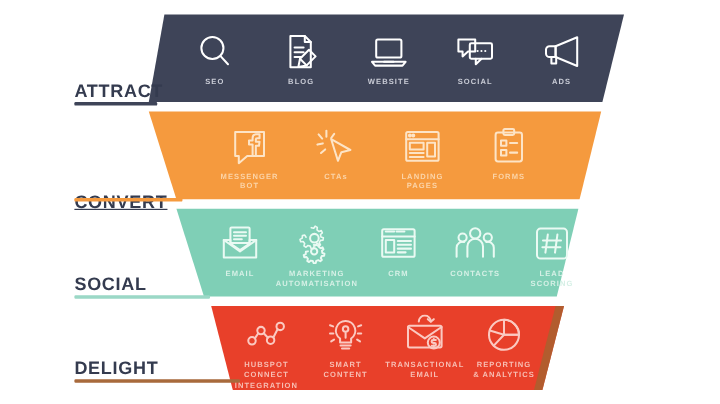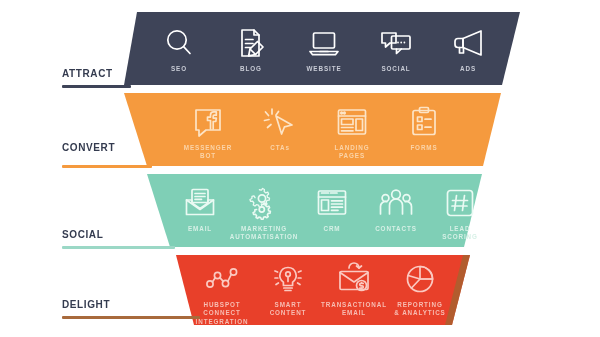--- a/index.html
+++ b/index.html
@@ -6,21 +6,21 @@
   body{
     width:600px;height:337px;background:#ffffff;overflow:hidden;
     font-family:"Liberation Sans", sans-serif;
     position:relative;
   }
   #funnel{position:absolute;inset:0;width:600px;height:337px;}
 
   .stage-label{
     position:absolute;
     font-weight:bold;
-    font-size:10px;
+    font-size:15px;
     letter-spacing:.6px;
     color:#343b4f;
     white-space:nowrap;
   }
   .stage-rule{
     position:absolute;
     height:3px;
     border-radius:1px;
   }
 
@@ -65,21 +65,21 @@
   <polygon points="124,93 501,93 483,166 147,166" fill="#f59a3e"></polygon>
   <polygon points="147,174 482,174 464,247 170,247" fill="#7fcfb6"></polygon>
   <polygon points="176,255 470,255 452,325 194,325" fill="#e8402a"></polygon>
 
   <polygon points="463,255 470,255 452,325 445,325" fill="#a8622f" opacity=".85"></polygon>
 </svg>
 
 <div class="stage-label" style="left:62px;top:68px;">ATTRACT</div>
 <div class="stage-rule" style="left:62px;top:85px;width:69px;background:#3e4458;"></div>
 
-<div class="stage-label" style="left:62px;top:142px;">CONVERT</div>
+<div class="stage-label" style="left:62px;top:160px;text-decoration:underline;">CONVERT</div>
 <div class="stage-rule" style="left:62px;top:165px;width:90px;background:#f59a3e;"></div>
 
 <div class="stage-label" style="left:62px;top:229px;">SOCIAL</div>
 <div class="stage-rule" style="left:62px;top:246px;width:113px;background:#9bd8c6;"></div>
 
 <div class="stage-label" style="left:62px;top:299px;">DELIGHT</div>
 <div class="stage-rule" style="left:62px;top:316px;width:138px;background:#a86a3c;"></div>
 
 <div class="tile" style="left:143px;top:26px;">
   <svg class="ic s-attract" viewBox="0 0 34 34">

